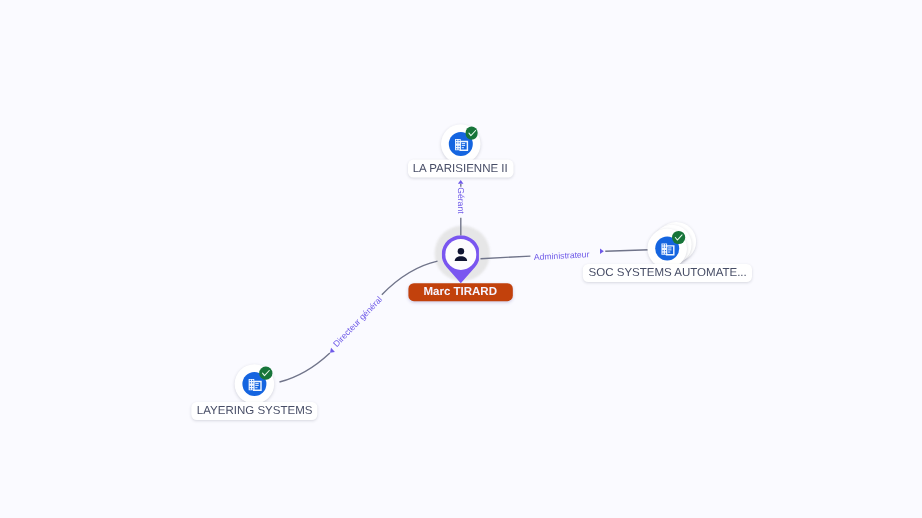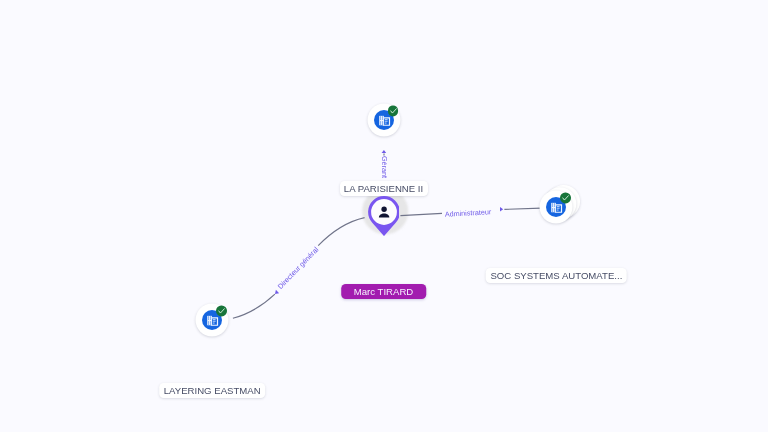--- a/index.html
+++ b/index.html
@@ -26,24 +26,24 @@
   .badge{position:absolute;left:50%;top:50%;
          transform:translate(-50%,-50%) translate(9.4px,-9.2px);
          width:10.8px;height:10.8px;border-radius:50%;background:#17753a;}
   .badge svg{position:absolute;left:0;top:0;}
 
   .pin{position:absolute;left:50%;top:50%;transform:translate(-50%,-50%) translateY(4.1px);}
 
   .label{position:absolute;left:50%;transform:translateX(-50%);white-space:nowrap;
          opacity:.999;background:#fff;border-radius:4.5px;padding:0 4.4px;
          height:15.2px;line-height:15.6px;font-size:9.6px;color:#474d66;
-         box-shadow:0 .8px 2.4px rgba(40,45,70,.17);margin-top:48px;}
-  .label.person{background:#a21caf;color:#f6f3ff;height:14.9px;line-height:15.3px;
+         box-shadow:0 .8px 2.4px rgba(40,45,70,.17);}
+  .label.person{background:#c2410c;color:#f6f3ff;height:14.9px;line-height:15.3px;
          border-radius:4.6px;font-size:9.6px;padding:0 13px;
-         box-shadow:0 1px 2.8px rgba(60,40,140,.24);}
+         box-shadow:0 1px 2.8px rgba(60,40,140,.24);font-weight:bold;}
   .elabel{position:absolute;opacity:.999;font-size:7.2px;color:#6f5ae8;white-space:nowrap;}
 </style>
 </head>
 <body>
 
 <div id="graph">
 
   <div class="halo" style="left:385px;top:211px"></div>
 
   <svg class="layer">
@@ -169,16 +169,16 @@
             <rect x="12.9" y="15.1" width="2.2" height="1.1"></rect>
           </g>
         </g>
       </svg>
     </div>
     <div class="badge">
       <svg width="10.8" height="10.8" viewBox="0 0 24 24">
         <path d="M6.2 12.3 L9.8 17.0 L18.6 7.4" stroke="#e9fbef" stroke-width="1.9" fill="none" stroke-linecap="round" stroke-linejoin="round"></path>
       </svg>
     </div>
-    <div class="label" style="top:14.4px">LAYERING EASTMAN</div>
+    <div class="label" style="top:14.4px">LAYERING SYSTEMS</div>
   </div>
 
 </div>
 
 </body></html>

